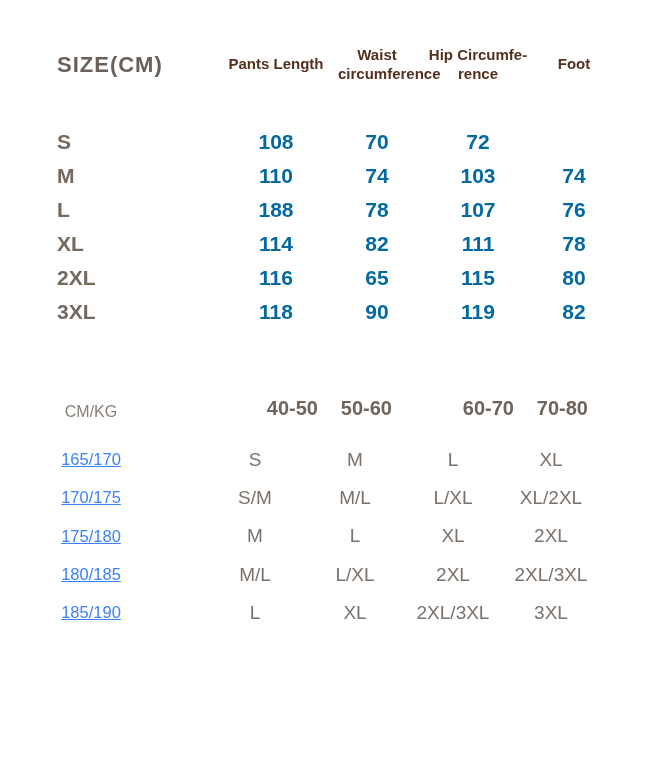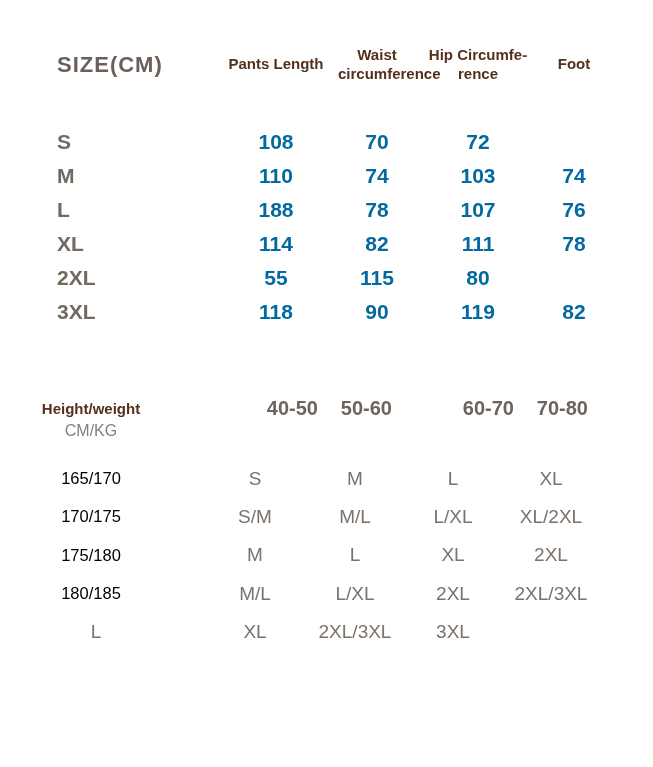--- a/index.html
+++ b/index.html
@@ -24,21 +24,21 @@
 
   
   .t2-header { margin-top:70px; display:grid; grid-template-columns:192px 126px 74px 122px 74px; align-items:start; }
   .t2-label-head { text-align:center; padding-right:10px; }
   .t2-label-line1 { display:block; font-size:15px; font-weight:700; line-height:19px; color:#54301d; }
   .t2-label-line2 { display:block; margin-top:3px; font-size:16px; line-height:20px; color:#87807a; }
   .t2-colhead { text-align:right; font-size:20px; font-weight:700; line-height:19px; color:#6f645c; }
 
   .t2-rows { margin-top:19px; }
   .t2-row { display:grid; grid-template-columns:192px 126px 74px 122px 74px; align-items:center; height:38.3px; }
-  .t2-rowlabel { text-align:center; padding-right:10px; font-size:16.5px; color:#000000; }
+  .t2-rowlabel { text-align:center; padding-right:10px; font-size:16.5px; color:#3b82f6;text-decoration:underline; }
   .t2-val { text-align:center; font-size:19px; color:#7b726b; }
 </style>
 </head>
 <body>
 
 <div class="sheet">
 
   <section>
     <div class="t1-header">
       <div class="t1-title">SIZE(CM)</div>
@@ -83,39 +83,39 @@
       </div>
       <div class="t1-row">
         <div class="t1-label">XL</div>
         <div class="t1-val">114</div>
         <div class="t1-val">82</div>
         <div class="t1-val">111</div>
         <div class="t1-val">78</div>
       </div>
       <div class="t1-row">
         <div class="t1-label">2XL</div>
-        <div class="t1-val">55</div>
+        <div class="t1-val">116</div>
+        <div class="t1-val">65</div>
         <div class="t1-val">115</div>
         <div class="t1-val">80</div>
       </div>
       <div class="t1-row">
         <div class="t1-label">3XL</div>
         <div class="t1-val">118</div>
         <div class="t1-val">90</div>
         <div class="t1-val">119</div>
         <div class="t1-val">82</div>
       </div>
     </div>
   </section>
 
 
   <section>
     <div class="t2-header">
       <div class="t2-label-head">
-        <span class="t2-label-line1">Height/weight</span>
         <span class="t2-label-line2">CM/KG</span>
       </div>
       <div class="t2-colhead">40-50</div>
       <div class="t2-colhead">50-60</div>
       <div class="t2-colhead">60-70</div>
       <div class="t2-colhead">70-80</div>
     </div>
 
     <div class="t2-rows">
       <div class="t2-row">
@@ -140,20 +140,21 @@
         <div class="t2-val">2XL</div>
       </div>
       <div class="t2-row">
         <div class="t2-rowlabel">180/185</div>
         <div class="t2-val">M/L</div>
         <div class="t2-val">L/XL</div>
         <div class="t2-val">2XL</div>
         <div class="t2-val">2XL/3XL</div>
       </div>
       <div class="t2-row">
+        <div class="t2-rowlabel">185/190</div>
         <div class="t2-val">L</div>
         <div class="t2-val">XL</div>
         <div class="t2-val">2XL/3XL</div>
         <div class="t2-val">3XL</div>
       </div>
     </div>
   </section>
 
 </div>
 

